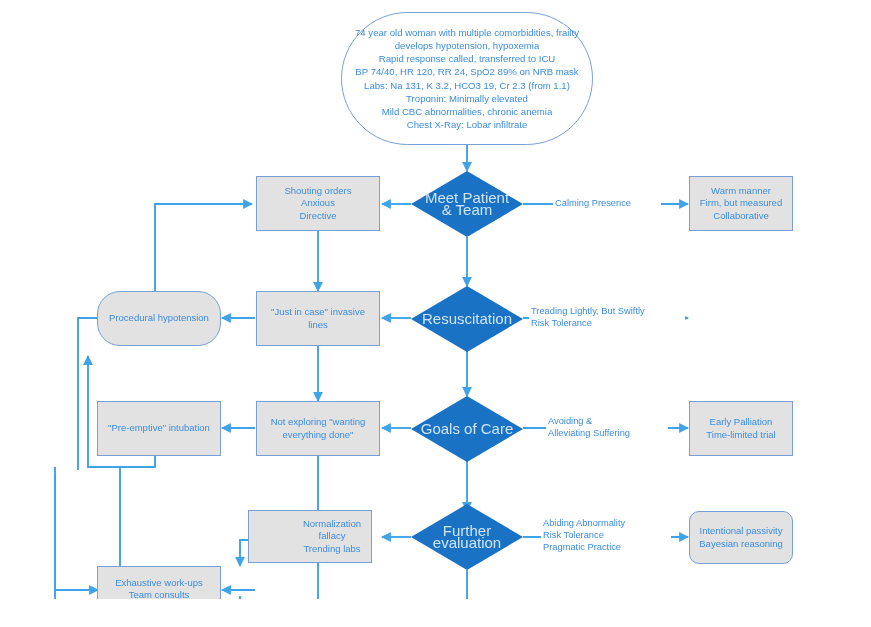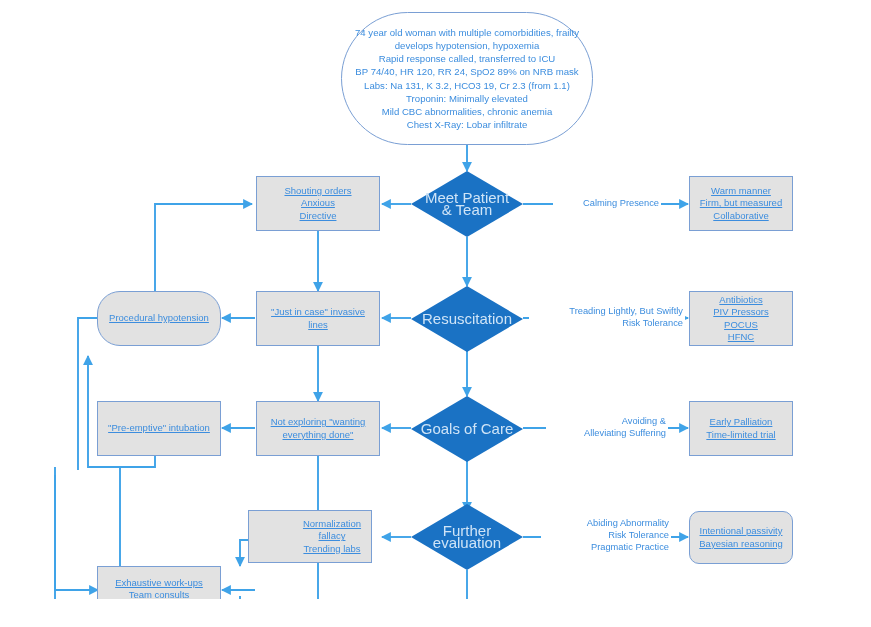--- a/index.html
+++ b/index.html
@@ -34,21 +34,20 @@
     justify-content: center;
     text-align: center;
     color: #3c8dde;
     font-size: 9.5px;
     line-height: 12.4px;
     white-space: pre-line;
   }
   .node.box {
     background: #e2e2e2;
     border: 1.4px solid #7a9fd4;
-    text-decoration: underline;
   }
   .node.stadium {
     background: #ffffff;
     border: 1.4px solid #7a9fd4;
     border-radius: 70px;
     font-size: 9.6px;
     line-height: 13.2px;
   }
   .node.diamond-wrap {
     background: transparent;
@@ -67,21 +66,21 @@
     line-height: 12px;
     white-space: pre-line;
     text-align: center;
     width: 100%;
   }
   .edge-label {
     position: absolute;
     color: #3c8dde;
     font-size: 9.3px;
     line-height: 12.2px;
-    text-align: right;
+    text-align: left;
     white-space: pre-line;
     background: #ffffff;
     padding: 0 2px;
   }
 </style>
 </head>
 <body>
 
 <div id="canvas">
 
@@ -185,24 +184,20 @@
   <div class="node diamond-wrap" style="left:411px; top:286px; width:112px; height:66px;">
     <svg class="diamond-shape" viewBox="0 0 112 66" preserveAspectRatio="none">
       <polygon points="56,0 112,33 56,66 0,33" fill="#1a72c4"></polygon>
     </svg>
     <span class="diamond-label">Resuscitation</span>
   </div>
 
   <div class="edge-label" style="left:529px; top:305px; width:152px;">Treading Lightly, But Swiftly
 Risk Tolerance</div>
 
-  <div class="node box" style="left:689px; top:291px; width:104px; height:55px;">Antibiotics
-PIV Pressors
-POCUS
-HFNC</div>
 
   <div class="node box" style="left:97px; top:401px; width:124px; height:55px;">"Pre-emptive" intubation</div>
 
   <div class="node box" style="left:256px; top:401px; width:124px; height:55px;">Not exploring "wanting
 everything done"</div>
 
   <div class="node diamond-wrap" style="left:411px; top:396px; width:112px; height:66px;">
     <svg class="diamond-shape" viewBox="0 0 112 66" preserveAspectRatio="none">
       <polygon points="56,0 112,33 56,66 0,33" fill="#1a72c4"></polygon>
     </svg>

